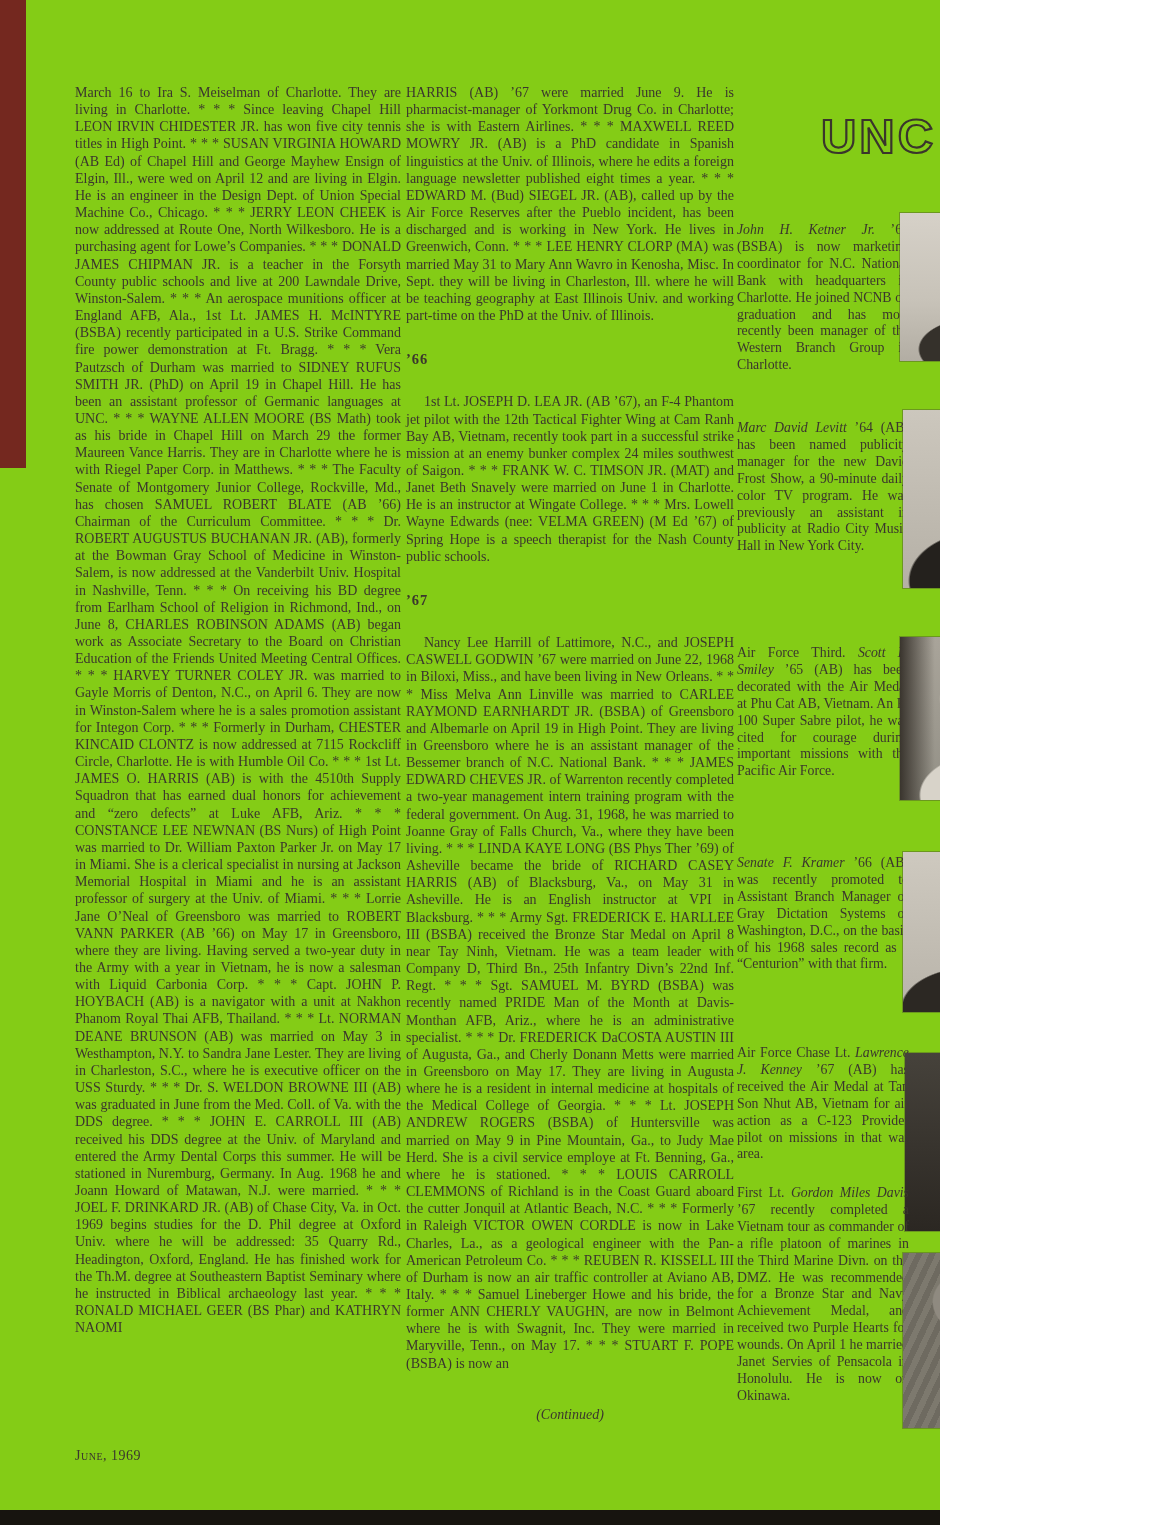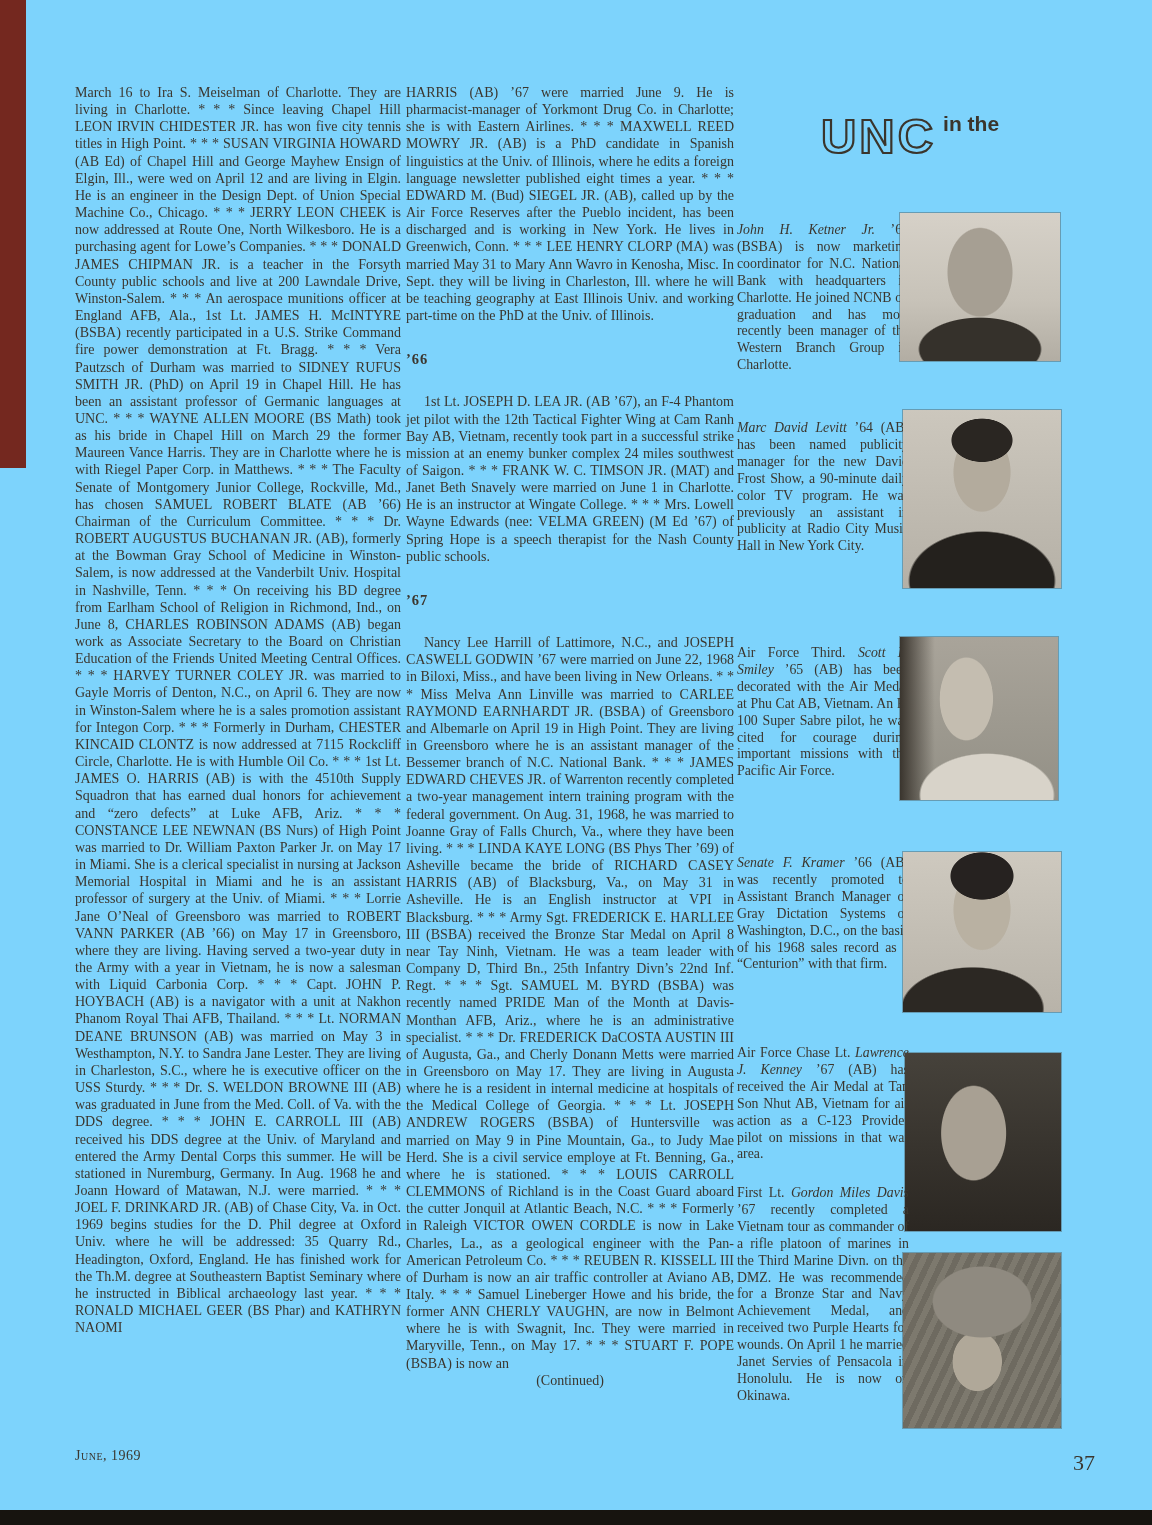--- a/index.html
+++ b/index.html
@@ -1,18 +1,18 @@
 <!DOCTYPE html>
 <html><head>
 <meta charset="utf-8">
 <style>
   html,body { margin:0; padding:0; }
   .page {
-    position:relative; width:1152px; height:1525px;
-    background:#7dd3fc;
+    position:relative; width:940px; height:1525px;
+    background:#84cc16;
     font-family:"Liberation Serif", serif;
     color:#3b362e; overflow:hidden;
   }
   .edge-bar-left {
     position:absolute; left:0; top:0; width:26px; height:468px;
     background:#74281f;
   }
   .edge-bar-bottom {
     position:absolute; left:0; bottom:0; width:1152px; height:15px;
     background:#17140f;
@@ -20,21 +20,21 @@
   .col { position:absolute; text-align:justify; font-size:14px; line-height:17.15px; }
   .col p { margin:0; }
   .col1 { left:75px; top:84px; width:326px; }
   .col2 { left:406px; top:84px; width:328px; }
   .col3 { left:737px; top:112px; width:358px; height:1330px; }
   .year-heading {
     text-align:left; font-weight:bold; font-size:14.5px;
     letter-spacing:1px; margin:27px 0 25px 0;
   }
   .indent { text-indent:18px; }
-  .continued { text-align:center; }
+  .continued { text-align:center; font-style:italic; margin-top:34px; }
   .masthead {
     position:absolute; top:0; left:8px; width:330px; height:58px;
     display:flex; align-items:flex-start; justify-content:center; gap:7px;
   }
   .outline-word {
     font-family:"Liberation Sans", sans-serif; font-weight:700;
     font-size:49px; letter-spacing:3px; line-height:1;
     color:transparent; -webkit-text-stroke:2.2px #3a352c;
   }
   .in-the {

